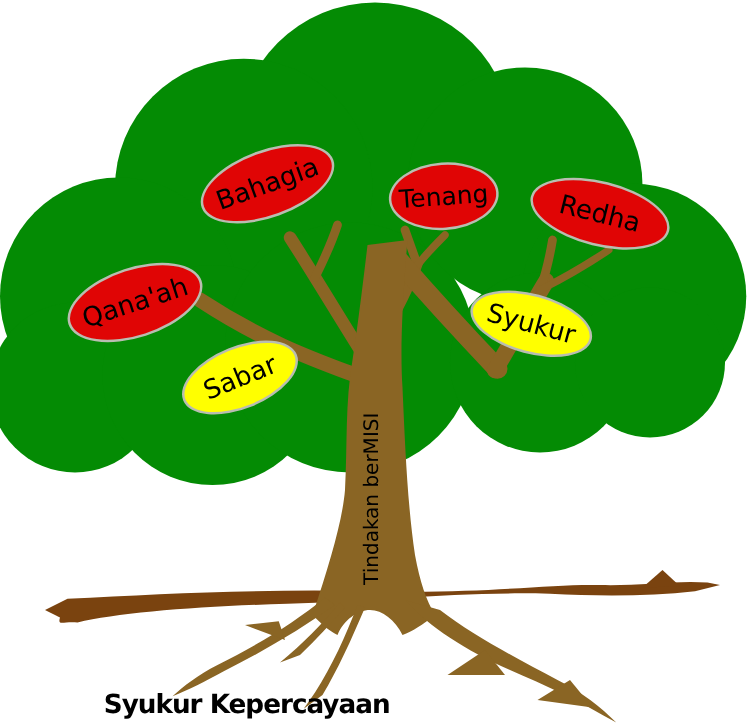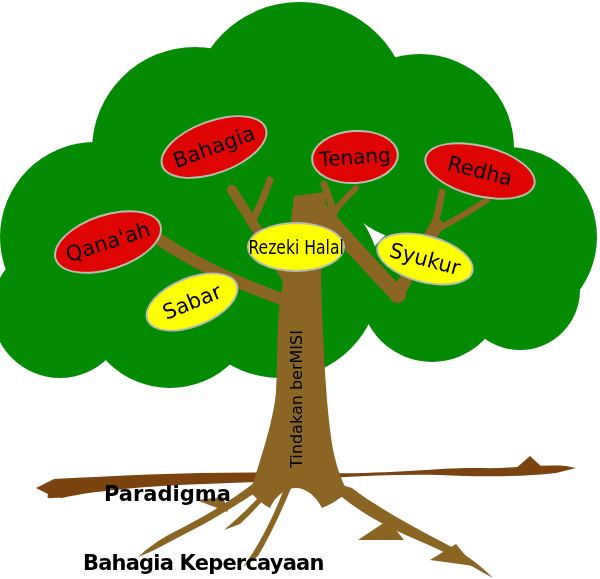--- a/index.html
+++ b/index.html
@@ -119,28 +119,24 @@
   </div>
   <div class="fruit fruit-red f-qanaah">
     <span>Qana'ah</span>
   </div>
   <div class="fruit fruit-red f-tenang">
     <span>Tenang</span>
   </div>
   <div class="fruit fruit-red f-redha">
     <span>Redha</span>
   </div>
-  <div class="fruit fruit-yellow f-rezeki">
-    <span class="condense">Rezeki Halal</span>
-  </div>
   <div class="fruit fruit-yellow f-syukur">
     <span>Syukur</span>
   </div>
   <div class="fruit fruit-yellow f-sabar">
     <span>Sabar</span>
   </div>
 
   <div class="trunk-label">Tindakan berMISI</div>
 
-  <div class="ground-label gl-paradigma">Paradigma</div>
-  <div class="ground-label gl-kepercayaan">Bahagia Kepercayaan</div>
+  <div class="ground-label gl-kepercayaan">Syukur Kepercayaan</div>
 
 </div>
 
 </body></html>

